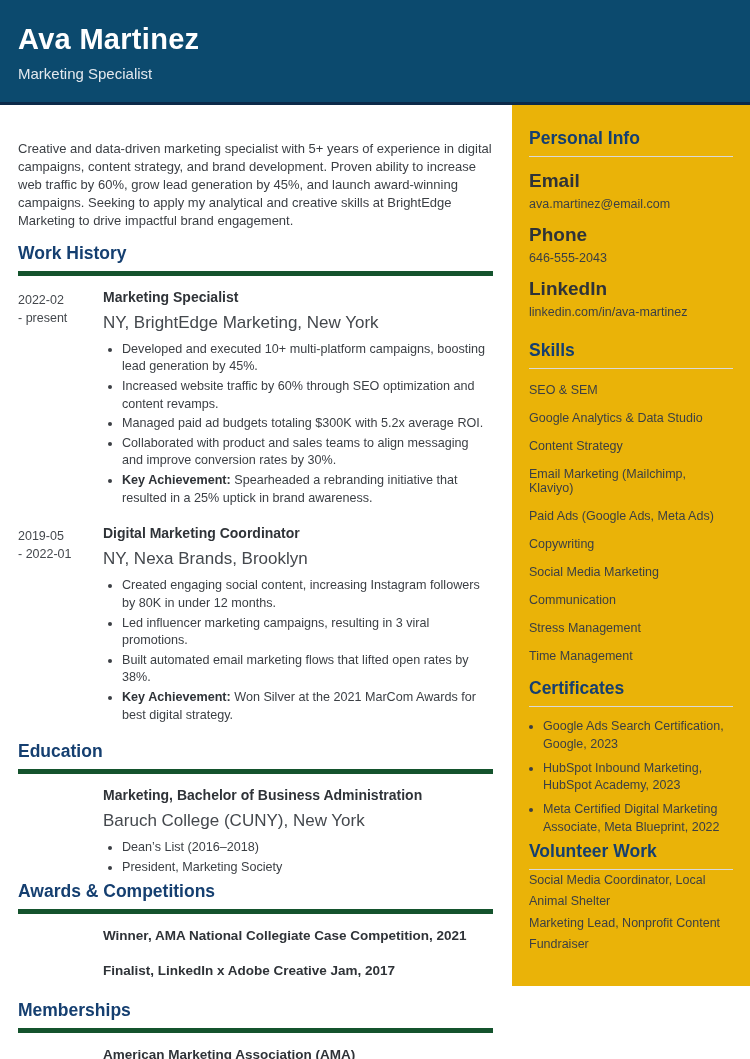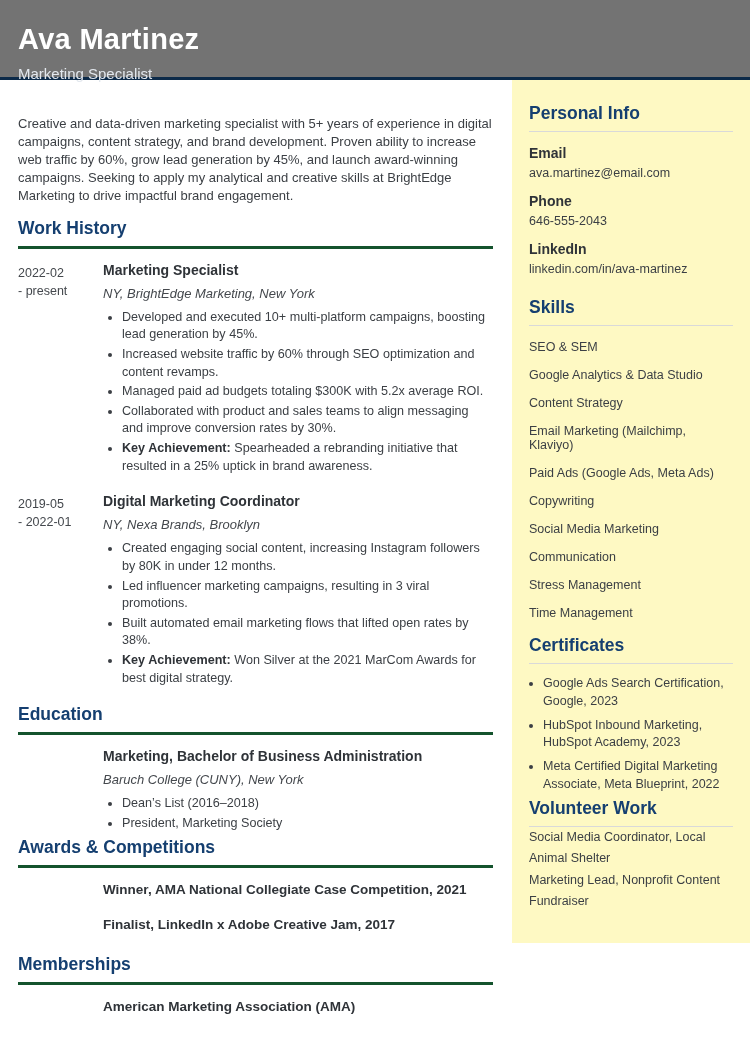--- a/index.html
+++ b/index.html
@@ -7,22 +7,22 @@
   body {
     width: 750px; height: 1059px;
     background: #ffffff;
     font-family: "Liberation Sans", sans-serif;
     color: #3b3f44;
   }
   .page { position: relative; width: 750px; height: 1059px; overflow: hidden; background: #ffffff; }
 
   
   .header {
-    background: #737373;
-    height: 80px;
+    background: #0c4a6e;
+    height: 105px;
     padding: 24px 18px 0 18px;
     border-bottom: 3px solid #0c2a49;
   }
   .name {
     color: #ffffff;
     font-size: 29px;
     font-weight: 700;
     line-height: 1.05;
     margin: 0;
     letter-spacing: 0.3px;
@@ -34,48 +34,48 @@
   }
 
   
   .columns { display: flex; align-items: flex-start; }
   .main {
     width: 512px; flex: 0 0 512px;
     padding: 22px 19px 0 18px;
   }
   .sidebar {
     width: 238px; flex: 0 0 238px;
-    background: #fef9c3;
+    background: #eab308;
     min-height: 848px;
     padding: 15px 17px 30px 17px;
   }
 
   
   .summary {
     font-size: 13px;
     line-height: 1.38;
     color: #3b3f44;
   }
   .sec-heading {
     font-size: 17.5px;
     font-weight: 700;
     color: #153f70;
     margin-top: 13px;
     padding-bottom: 7px;
-    border-bottom: 3px solid #14532d;
+    border-bottom: 5px solid #14532d;
   }
   .entry { display: flex; margin-top: 13px; }
   .date-col {
     flex: 0 0 85px; width: 85px;
     font-size: 12.5px; color: #44484d;
     line-height: 1.45; padding-top: 2px;
   }
   .entry-body { flex: 1; min-width: 0; }
   .entry-title { font-size: 14px; font-weight: 700; color: #2f3338; }
-  .entry-sub { font-size: 13px; font-style: italic; color: #44484d; margin-top: 8px; }
+  .entry-sub { font-size: 17px; color: #44484d; margin-top: 8px; }
   ul.bullets { margin: 8px 0 0 0; padding-left: 19px; }
   ul.bullets li {
     font-size: 12.6px; line-height: 1.4;
     color: #3b3f44; margin-top: 2px;
   }
   ul.bullets li b { color: #2f3338; }
   .bold-item {
     font-size: 13.5px; font-weight: 700; color: #2f3338;
     margin-top: 4px; margin-bottom: 20px;
   }
@@ -83,21 +83,21 @@
   
   .side-heading {
     font-size: 17.5px;
     font-weight: 700;
     color: #153f70;
     margin-top: 21px;
     padding-bottom: 7px;
     border-bottom: 1px solid #d9d9d9;
   }
   .side-heading.first { margin-top: 8px; }
-  .pi-label { font-size: 14px; font-weight: 700; color: #2f3338; margin-top: 13px; }
+  .pi-label { font-size: 19px; font-weight: 700; color: #2f3338; margin-top: 13px; }
   .pi-value { font-size: 12.5px; color: #3b3f44; margin-top: 5px; }
   .skill-item { font-size: 12.5px; color: #3b3f44; margin-top: 14px; }
   ul.side-bullets { margin: 11px 0 0 0; padding-left: 14px; }
   ul.side-bullets li {
     font-size: 12.5px; color: #3b3f44;
     line-height: 1.42; margin-top: 6px;
   }
   .vol-item { font-size: 12.5px; color: #3b3f44; line-height: 1.72; }
 </style>
 </head>

